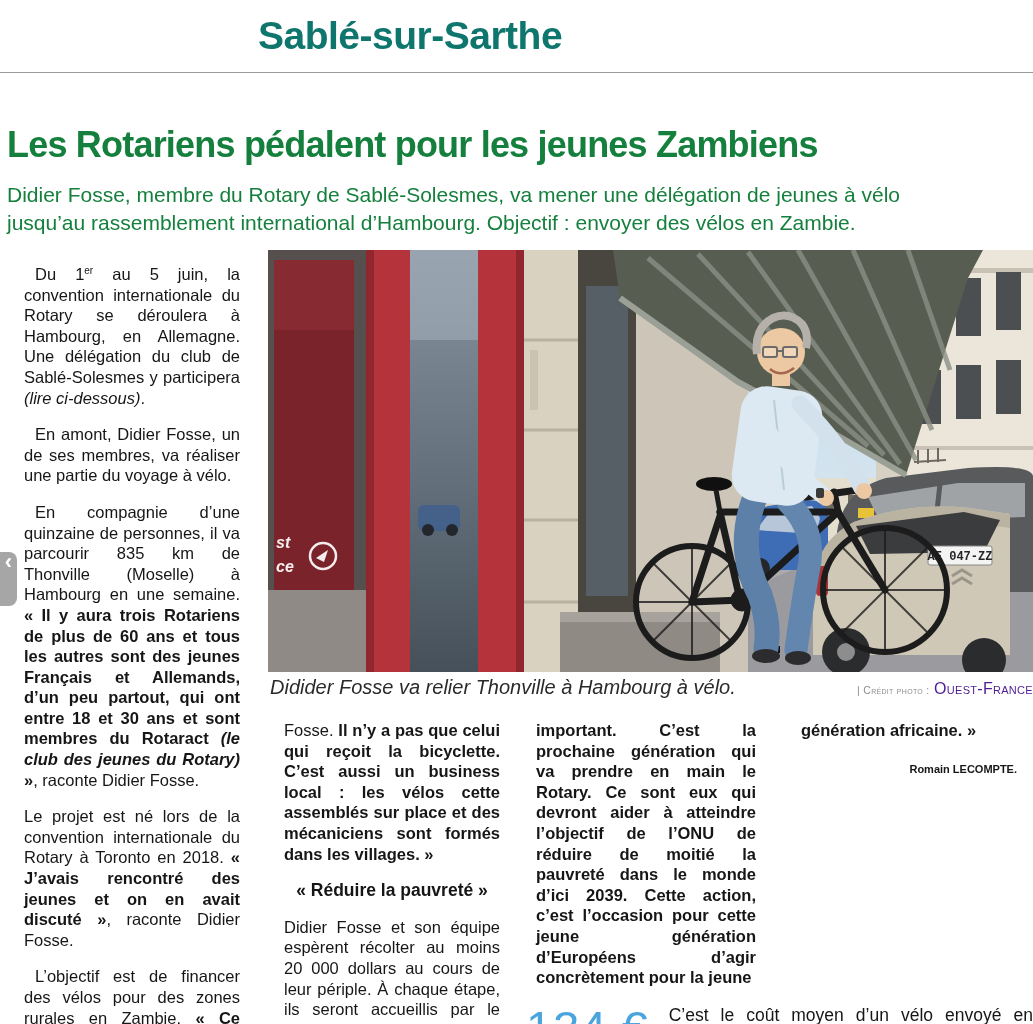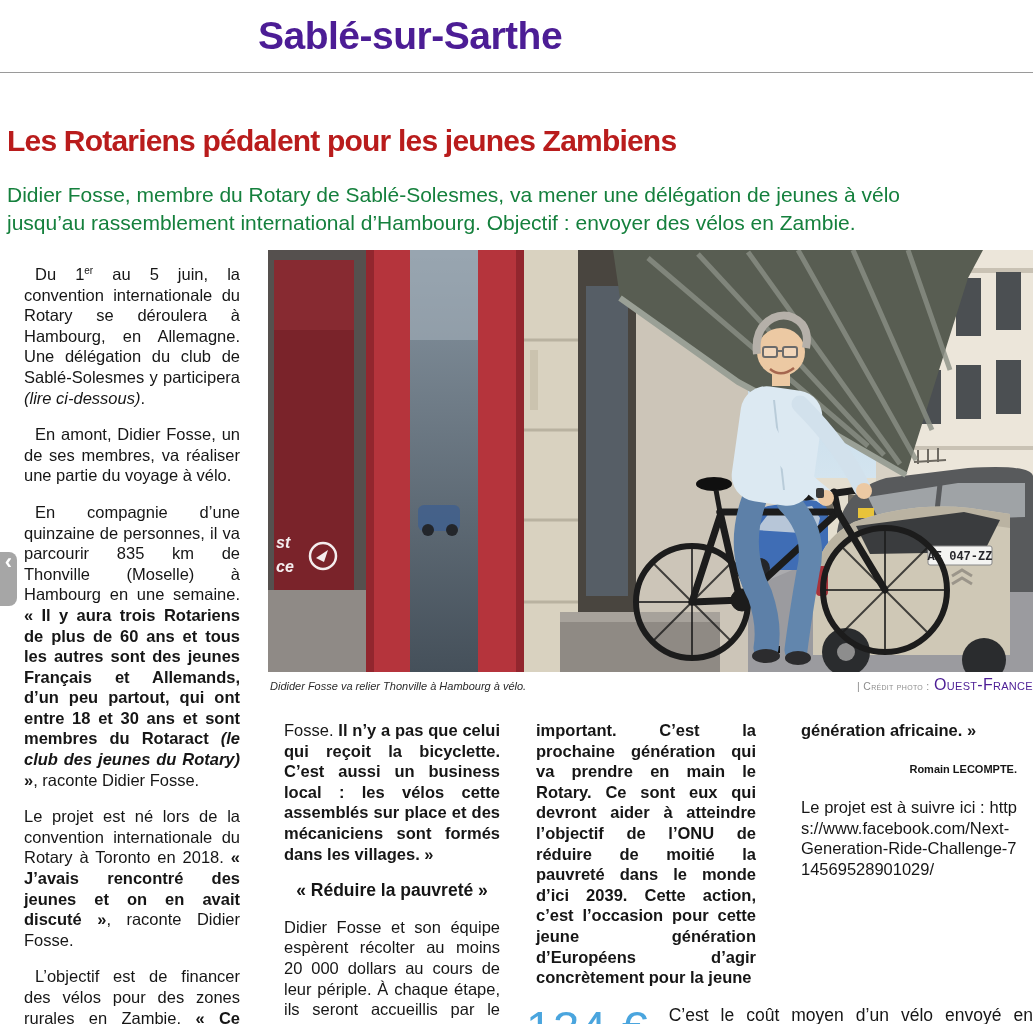--- a/index.html
+++ b/index.html
@@ -7,27 +7,27 @@
     width:1033px;height:1024px;position:relative;overflow:hidden;
     background:#ffffff;color:#161616;
     font-family:"Liberation Sans",sans-serif;
     -webkit-font-smoothing:antialiased;
   }
   .b{font-weight:700;}
   .i{font-style:italic;}
   sup{font-size:10px;line-height:0;}
   #masthead-title{
     position:absolute;left:258px;top:14px;
-    font-size:39px;font-weight:700;letter-spacing:-.5px;color:#4c1d95;
+    font-size:39px;font-weight:700;letter-spacing:-.5px;color:#0f766e;
     white-space:nowrap;
   }
   #top-rule{position:absolute;left:0;top:72px;width:1033px;height:1px;background:#9a9a9a;}
   #headline{
     position:absolute;left:7px;top:124px;width:1024px;
-    font-size:30px;font-weight:700;letter-spacing:-.8px;color:#b91c1c;white-space:nowrap;
+    font-size:36px;font-weight:700;letter-spacing:-.8px;color:#15803d;white-space:nowrap;
   }
   #standfirst{
     position:absolute;left:7px;top:181px;width:905px;
     font-size:21px;line-height:28px;color:#15803d;
   }
   .col{position:absolute;}
   .col p{margin:16px;text-align:justify;font-size:16.5px;line-height:20.6px;hyphens:auto;}
   .col p.ind{text-indent:11px;}
   .col p.h{
     text-align:center;font-weight:700;font-size:17.5px;
@@ -38,21 +38,21 @@
   #col1{left:8px;top:248px;width:248px;}
   #col2{left:268px;top:704px;width:248px;}
   #col3wrap{left:520px;top:704px;width:513px;}
   #col3wrap .inner{width:252px;}
   #col4{left:785px;top:704px;width:248px;}
   #photo-frame{position:absolute;left:268px;top:250px;width:765px;height:422px;overflow:hidden;background:#cfe0ec;}
   #caption-row{
     position:absolute;left:270px;top:676px;width:763px;
     display:flex;justify-content:space-between;align-items:baseline;
   }
-  #photo-caption{font-style:italic;font-size:11px;color:#2a2a2a;}
+  #photo-caption{font-style:italic;font-size:20px;color:#2a2a2a;}
   #photo-credit{white-space:nowrap;color:#8d8d8d;font-variant:small-caps;}
   #photo-credit .pfx{font-size:10.5px;letter-spacing:.3px;}
   #photo-credit .src{font-size:16px;color:#4c1d95;letter-spacing:.3px;}
   #price-block{margin-top:12px;width:513px;}
   #price-amount{
     float:left;font-size:47px;line-height:.95;color:#4aa5de;
     padding:2px 20px 6px 6px;letter-spacing:1px;
   }
   #price-text{text-align:justify;font-size:17.5px;line-height:23.5px;margin:0;}
   #prev-arrow{
@@ -305,18 +305,17 @@
     </div>
   <div id="price-block">
     <div id="price-amount">134 €</div>
     <p id="price-text"><span class="">C’est le coût moyen d’un vélo envoyé en Afrique.  </span><span class="i">« Dans ce prix, il y a la machine, mais aussi le coût de la formation de mécaniciens locaux, des pièces de rechange envoyées sur place...»</span><span class="">, détaille Didier Fosse.</span></p>
   </div>
 </div>
 
 <div id="col4" class="col">
     <p class=""><span class="b ">génération africaine. »</span></p>
     <p class="byline"><span class="b ">Romain LECOMPTE.</span></p>
-    <p class="link"><span class="">Le projet est à suivre ici : https://www.facebook.com/Next-Generation-Ride-Challenge-714569528901029/</span></p>
   </div>
 
 <div id="prev-arrow">
   <span>‹</span>
 </div>
 
 </body></html>

